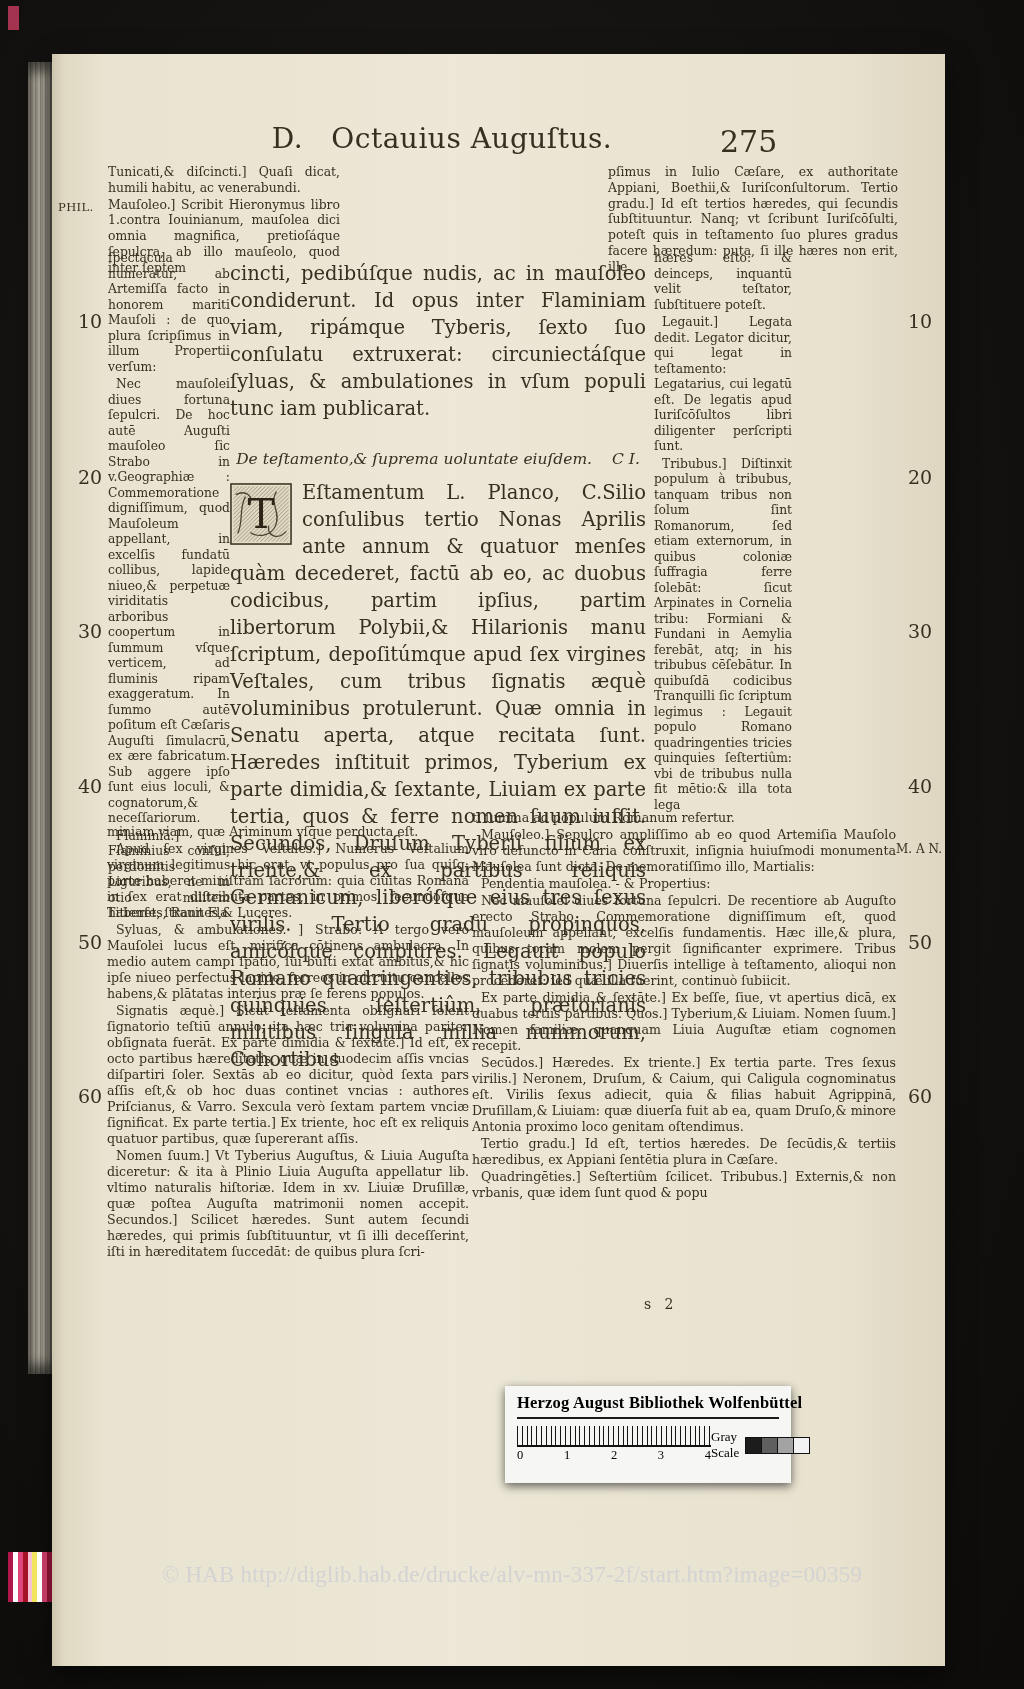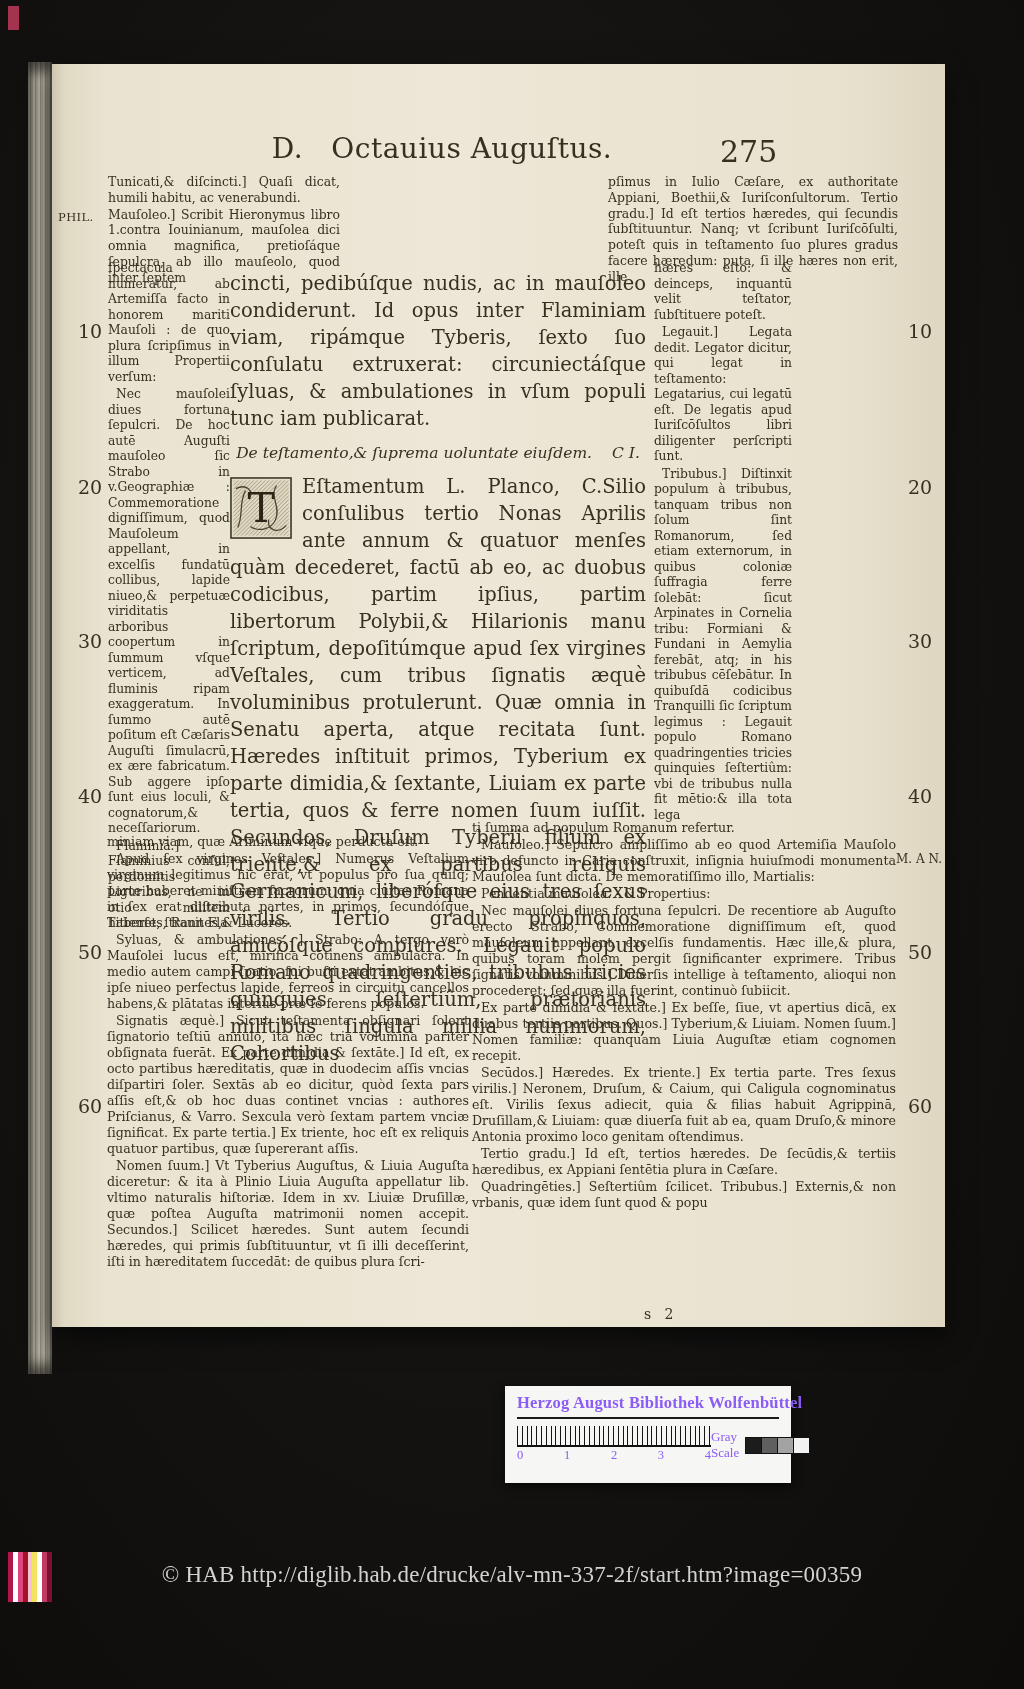--- a/index.html
+++ b/index.html
@@ -7,21 +7,21 @@
   .photo { position:relative; width:1024px; height:1689px; overflow:hidden;
     background: radial-gradient(ellipse at 45% 38%, #1c1b19 0%, #131211 55%, #0d0c0b 100%);
     font-family:"DejaVu Serif", serif; }
 
   .corner-mark { position:absolute; left:8px; top:6px; width:11px; height:24px; }
 
   .page-edges { position:absolute; left:28px; top:62px; width:24px; height:1312px;
     background: repeating-linear-gradient(90deg, #b9b3a5 0 2px, #8e887b 2px 3px, #a59f91 3px 5px);
     box-shadow: inset 0 10px 12px rgba(0,0,0,.55), inset 0 -10px 12px rgba(0,0,0,.55); }
 
-  .book-page { position:absolute; left:52px; top:64px; width:893px; height:1263px;
+  .book-page { position:absolute; left:52px; top:54px; width:893px; height:1612px;
     background: linear-gradient(90deg, #cdc5ae 0, #e0d9c3 12px, #e9e3d1 55px, #ece7d6 45%, #e8e2cf 88%, #ded6c0 100%);
     box-shadow: 0 10px 24px rgba(0,0,0,.55); color:#372f20; overflow:hidden; }
 
   .header-title { position:absolute; left:170px; top:68px; width:440px; text-align:center;
     font-size:28px; white-space:pre; letter-spacing:.5px; }
   .page-number { position:absolute; left:668px; top:70px; font-size:30px; }
 
   .margin-label { position:absolute; font-size:11.5px; letter-spacing:.4px; }
 
   .note { position:absolute; font-size:12.4px; line-height:15.8px; text-align:justify; }
@@ -31,36 +31,36 @@
 
   .gloss { position:absolute; font-size:12.3px; line-height:15.5px; text-align:justify; }
   .gloss p + p { margin-top:2px; text-indent:8px; }
   .gl { left:56px; top:197px; width:122px; }
   .gr { left:602px; top:197px; width:138px; }
 
   .lineno { position:absolute; font-size:19px; }
 
   .main-col { position:absolute; left:178px; top:206px; width:416px; }
   .main-cont { font-size:19.5px; line-height:27px; text-align:justify; }
-  .sec-head { margin-top:12px; display:flex; justify-content:center; gap:20px;
+  .sec-head { margin-top:28px; display:flex; justify-content:center; gap:20px;
     font-style:italic; font-size:15.5px; }
   .main-para { margin-top:11px; font-size:19.5px; line-height:27px; text-align:justify; }
   .dropcap-box { float:left; width:62px; height:62px; margin:4px 10px 2px 0; }
 
   .bottom-col { position:absolute; font-size:12.6px; line-height:16px; text-align:justify; }
   .bottom-col p + p { margin-top:1px; text-indent:9px; }
   .bl { left:55px; top:770px; width:362px; }
   .br { left:420px; top:756px; width:424px; }
 
   .man-label { position:absolute; left:844px; top:788px; font-size:12px; white-space:pre; }
   .signature { position:absolute; left:592px; top:1242px; font-size:14px; white-space:pre; }
 
   .hab-label { position:absolute; left:505px; top:1386px; width:286px; height:97px;
     background:#f6f6f4; padding:7px 12px 6px; box-shadow:0 3px 9px rgba(0,0,0,.6);
-    font-family:"Liberation Serif", serif; color:#8b5cf6; }
+    font-family:"Liberation Serif", serif; color:#000000; }
   .hab-title { font-weight:bold; font-size:16.5px; text-align:center; letter-spacing:.2px;
     border-bottom:2px solid #1a1a1a; padding-bottom:4px; white-space:nowrap; }
   .hab-row { display:flex; align-items:flex-start; margin-top:7px; }
   .ruler { width:198px; }
   .ruler-bar { height:21px;
     background: repeating-linear-gradient(90deg, #151515 0 1px, transparent 1px 4.8px);
     border-bottom:2px solid #111; }
   .ruler-nums { display:flex; justify-content:space-between; width:194px; margin-top:1px;
     font-size:12.5px; }
   .gs-group { margin-left:auto; display:flex; align-items:center; gap:7px; margin-top:3px; }

